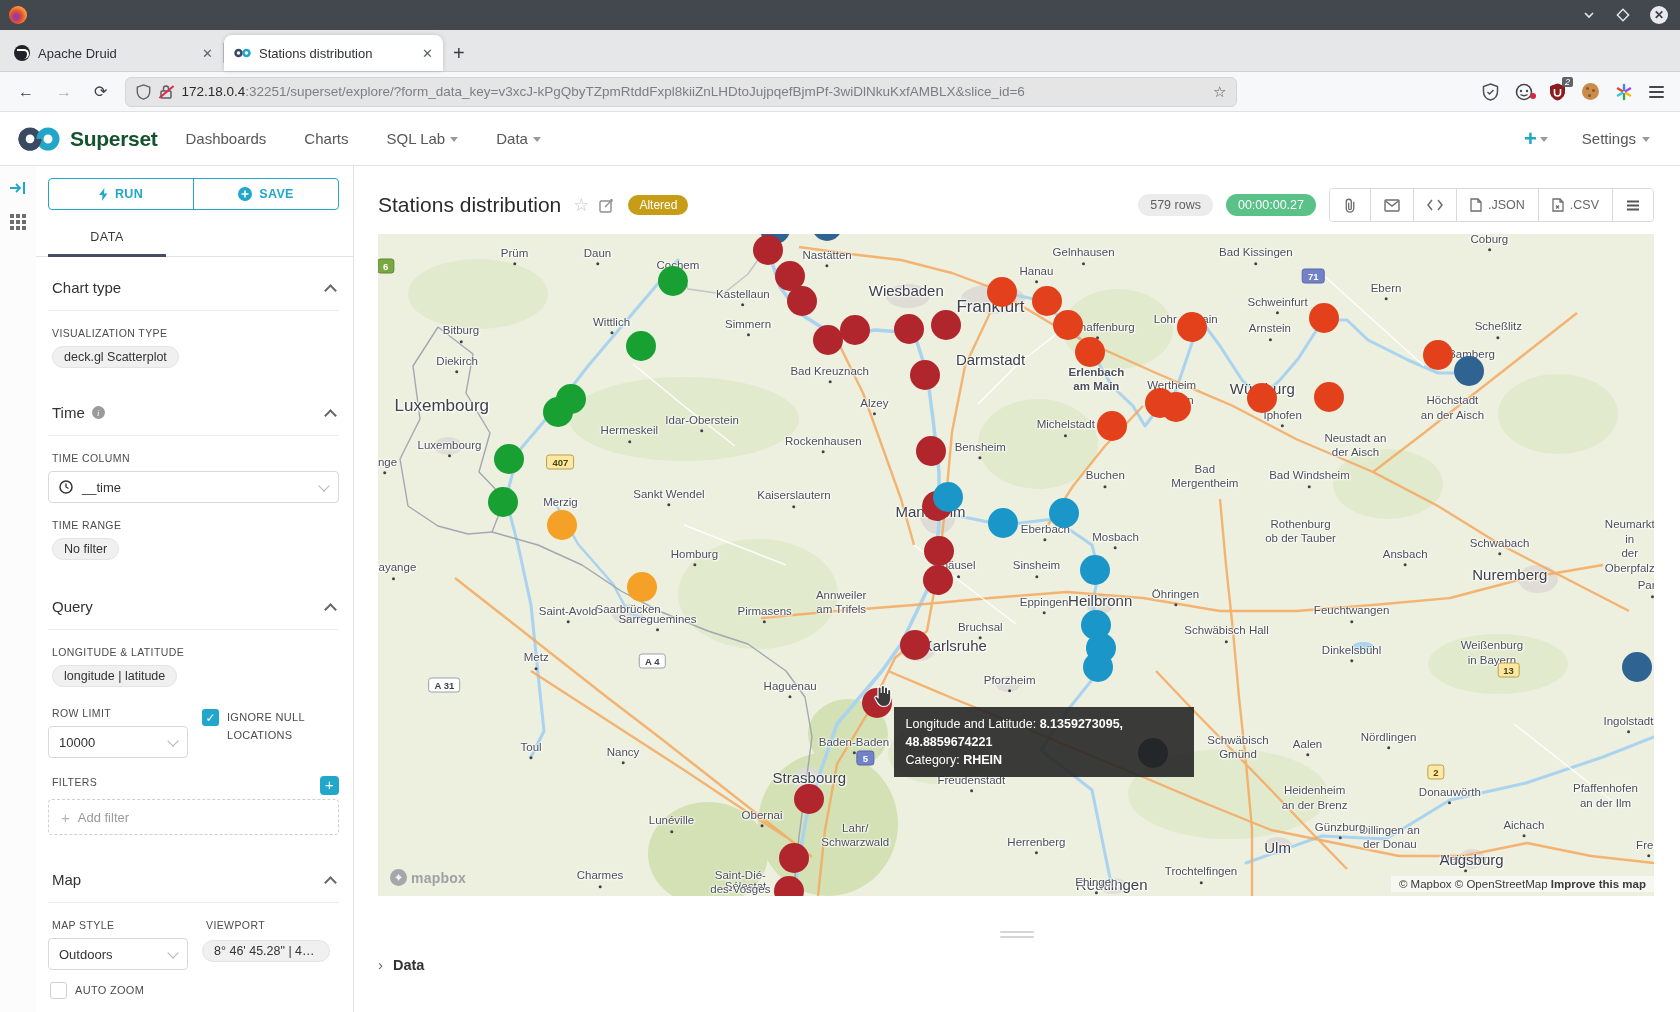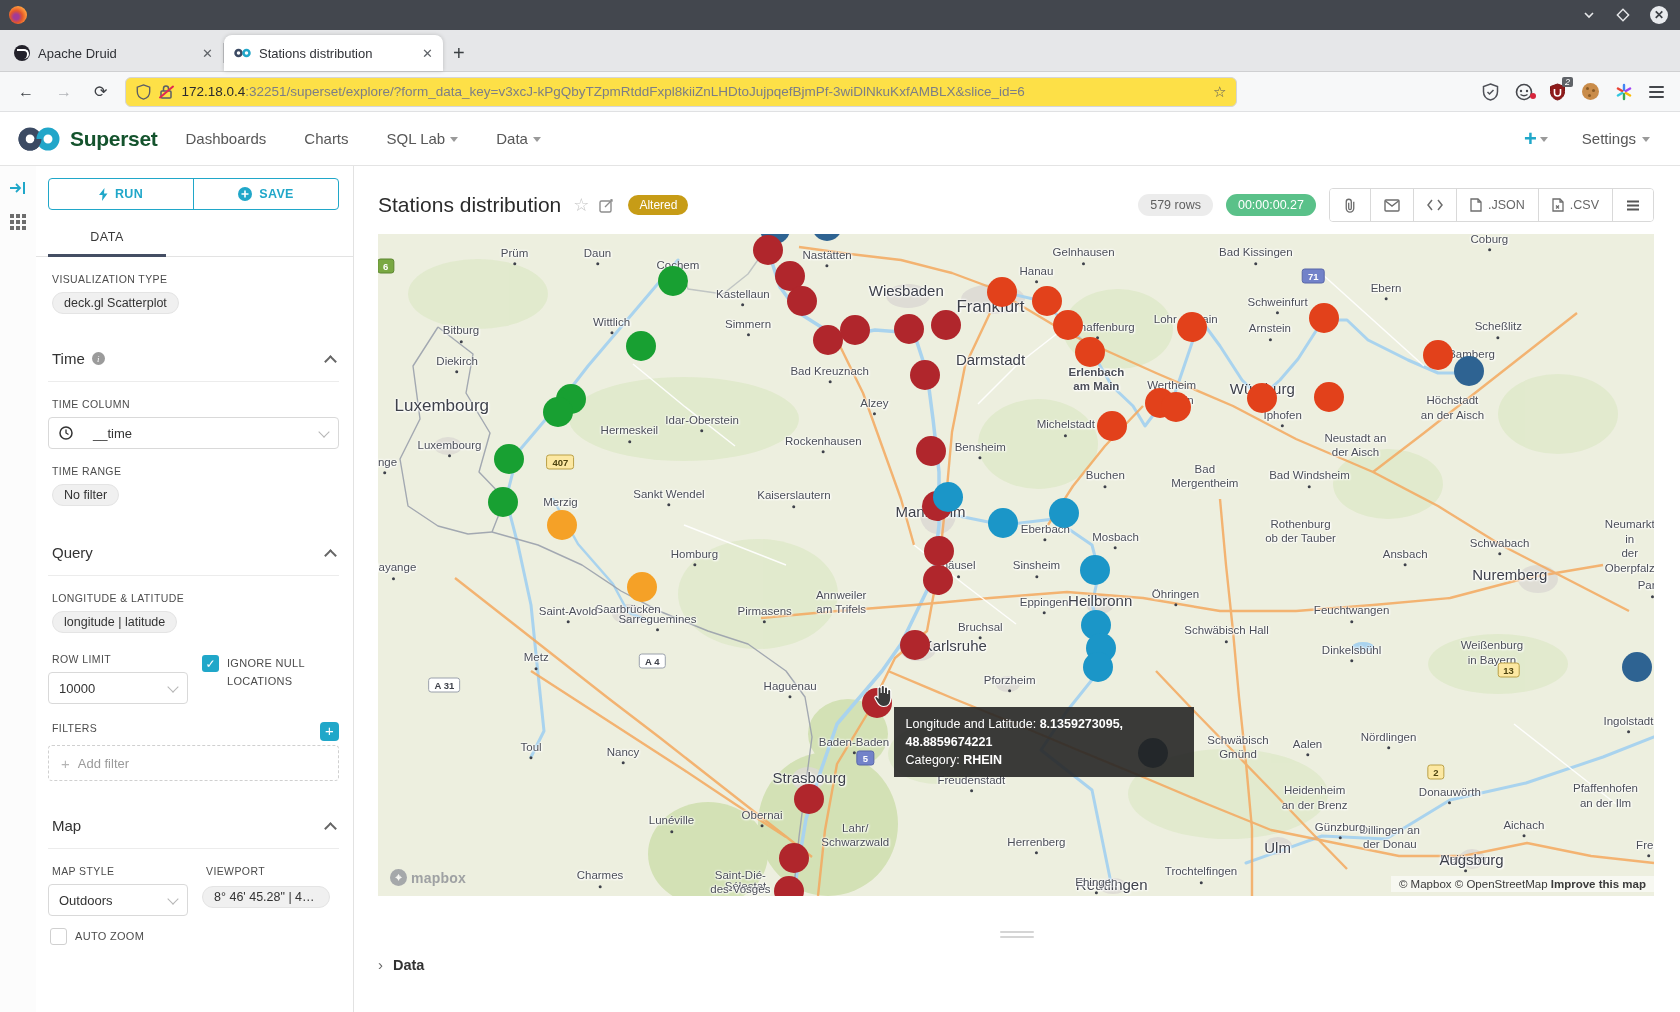--- a/index.html
+++ b/index.html
@@ -20,21 +20,21 @@
   .tab.active{background:#fff;border-radius:8px 8px 0 0;box-shadow:0 0 4px rgba(0,0,0,.18)}
   .tab .x{margin-left:auto;color:#5f6368;font-size:13px}
   .tab-sep{width:1px;height:20px;background:#bfc0c3;margin-bottom:8px}
   .fav-druid{width:16px;height:16px;border-radius:50%;background:#23222b;position:relative;flex:none}
   .fav-druid::after{content:"";position:absolute;left:3px;top:4px;width:10px;height:8px;border:2px solid #fff;border-left:none;border-bottom:none;border-radius:0 8px 8px 0}
   .newtab{font-size:20px;color:#3c4043;margin:0 0 6px 10px}
   
   .urlrow{height:40px;background:#f7f8f9;display:flex;align-items:center;border-bottom:1px solid #e0e1e3}
   .navbtns{display:flex;align-items:center;gap:22px;padding:0 18px;color:#3f4247;font-size:16px}
   .navbtns .fwd{color:#b2b4b8}
-  .urlbar{width:1112px;height:30px;background:#fde047;border:1px solid #d4d5d9;border-radius:6px;display:flex;align-items:center;padding:0 10px;gap:8px;font-size:13.5px}
+  .urlbar{width:1112px;height:30px;background:#e5e5e5;border:1px solid #d4d5d9;border-radius:6px;display:flex;align-items:center;padding:0 10px;gap:8px;font-size:13.5px}
   .urlbar .host{color:#2a2a2e}
   .urlbar .rest{color:#7c7e85;white-space:nowrap;overflow:hidden;text-overflow:ellipsis;flex:1}
   .urlbar .star{color:#55575e;font-size:15px}
   .lockwrap{position:relative;width:14px;height:16px;flex:none}
   .strike{position:absolute;left:-2px;top:7px;width:19px;height:2px;background:#e22850;transform:rotate(-40deg);border-radius:2px}
   .ext-icons{margin-left:auto;display:flex;align-items:center;gap:16px;padding-right:16px}
   .badge2{position:relative}
   .badge2 .b{position:absolute;top:-6px;right:-7px;background:#5f6368;color:#fff;font-size:9px;padding:0 3px;border-radius:2px}
   .cookie{width:17px;height:17px;border-radius:50%;background:#c98c4a;position:relative}
   .cookie::before{content:"";position:absolute;left:4px;top:4px;width:3px;height:3px;border-radius:50%;background:#8a5a26;box-shadow:6px 2px 0 #8a5a26,2px 7px 0 #8a5a26}
@@ -280,33 +280,37 @@
             <circle cx="7" cy="7" r="7" fill="#20a7c9"></circle>
             <path d="M7 3.5v7M3.5 7h7" stroke="#fff" stroke-width="1.6"></path>
           </svg>
         <span>SAVE</span>
       </div>
     </div>
     <div class="ptabs">
         <div class="ptab">DATA</div>
       </div>
 
+    <div class="sec-h">
+        <span>Chart type</span>
+        <span class="chev"></span>
+      </div>
     <div class="lbl">VISUALIZATION TYPE</div>
     <span class="pill" style="margin-left:4px">deck.gl Scatterplot</span>
 
     <div class="sec-h" style="margin-top:14px">
       <span style="display:flex;align-items:center;gap:7px">
           <span>Time</span>
         <span style="width:13px;height:13px;border-radius:50%;background:#9b9b9b;color:#fff;font-size:9px;display:inline-flex;align-items:center;justify-content:center;font-style:italic;font-family:'Liberation Serif',serif">i</span>
       </span>
         <span class="chev"></span>
     </div>
     <div class="lbl">TIME COLUMN</div>
     <div class="select">
-      <span style="display:flex;align-items:flex-start;gap:20px">
+      <span style="display:flex;align-items:flex-start;gap:9px">
         <svg class="icon" width="14" height="14" viewBox="0 0 14 14">
             <circle cx="7" cy="7" r="6" fill="none" stroke="#333" stroke-width="1.5"></circle>
             <path d="M7 3.5V7l2.5 1.5" fill="none" stroke="#333" stroke-width="1.3"></path>
           </svg>
         <span>__time</span>
       </span>
         <span class="sc"></span>
     </div>
     <div class="lbl">TIME RANGE</div>
     <span class="pill" style="margin-left:4px">No filter</span>

